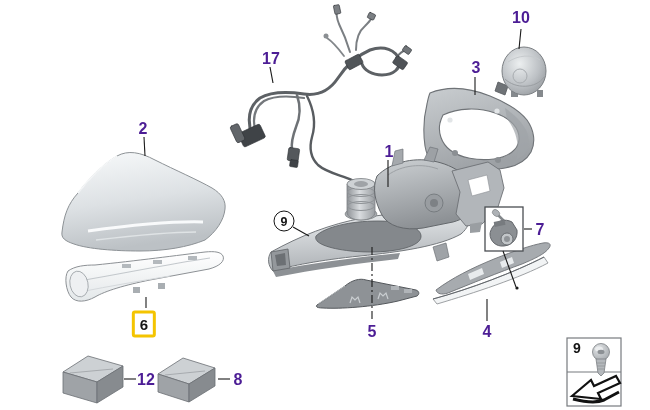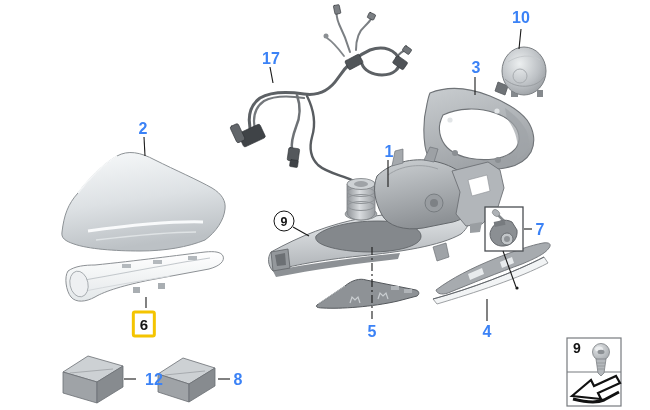--- a/index.html
+++ b/index.html
@@ -3,21 +3,21 @@
 <meta charset="utf-8">
 <style>
   html,body{margin:0;padding:0;background:#fff;}
   .stage{
     position:relative;width:650px;height:410px;background:#ffffff;overflow:hidden;
     font-family:"Liberation Sans",sans-serif;
   }
   .stage svg{position:absolute;left:0;top:0;}
   .callout{
     position:absolute;transform:translate(-50%,-50%);
-    font-weight:bold;font-size:16px;color:#3b82f6;line-height:1;
+    font-weight:bold;font-size:16px;color:#4c1d95;line-height:1;
     white-space:nowrap;cursor:pointer;user-select:none;
   }
   .callout-circled{
     position:absolute;transform:translate(-50%,-50%);
     width:19px;height:19px;border:1.6px solid #141414;border-radius:50%;
     display:flex;align-items:center;justify-content:center;
     font-weight:bold;font-size:12.5px;color:#141414;background:#fff;cursor:pointer;
   }
   .callout-selected{
     position:absolute;transform:translate(-50%,-50%);
@@ -246,16 +246,16 @@
 <div class="callout" style="left:143px;top:129px">2</div>
 <div class="callout" style="left:476px;top:68px">3</div>
 <div class="callout" style="left:487px;top:332px">4</div>
 <div class="callout" style="left:372px;top:332px">5</div>
 <div class="callout-selected" style="left:144px;top:324px">6</div>
 <div class="callout" style="left:540px;top:230px">7</div>
 <div class="callout" style="left:238px;top:380px">8</div>
 <div class="callout-circled" style="left:284px;top:221px">9</div>
 <div class="callout" style="left:521px;top:18px">10</div>
 <div class="callout" style="left:271px;top:59px">17</div>
-<div class="callout" style="left:154px;top:380px">12</div>
+<div class="callout" style="left:146px;top:380px">12</div>
 <div class="legend-number" style="left:577px;top:348px">9</div>
 
 </div>
 
 </body></html>

